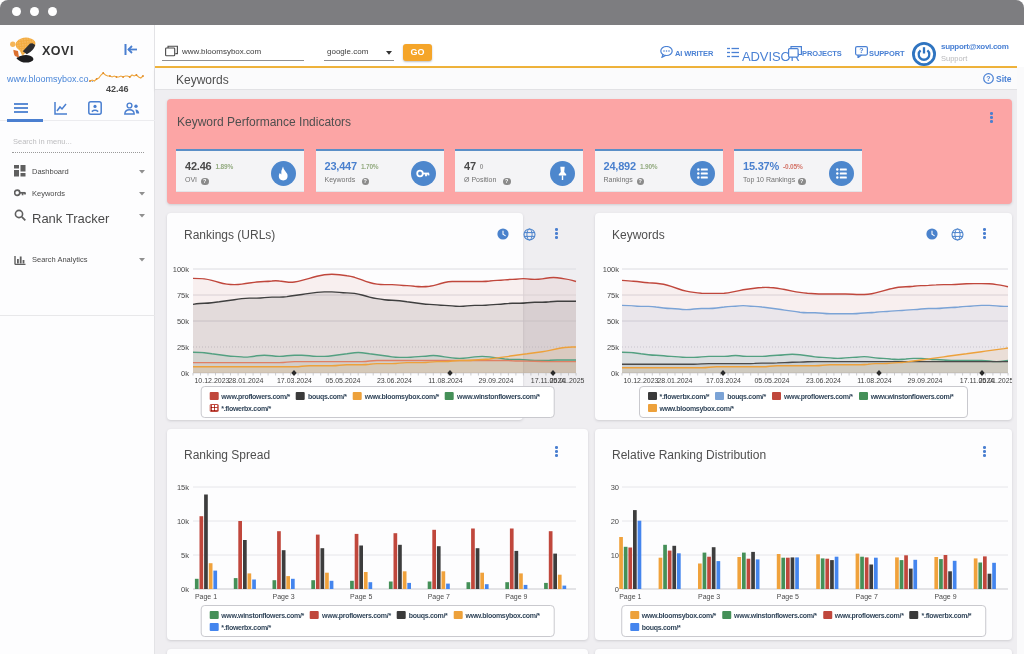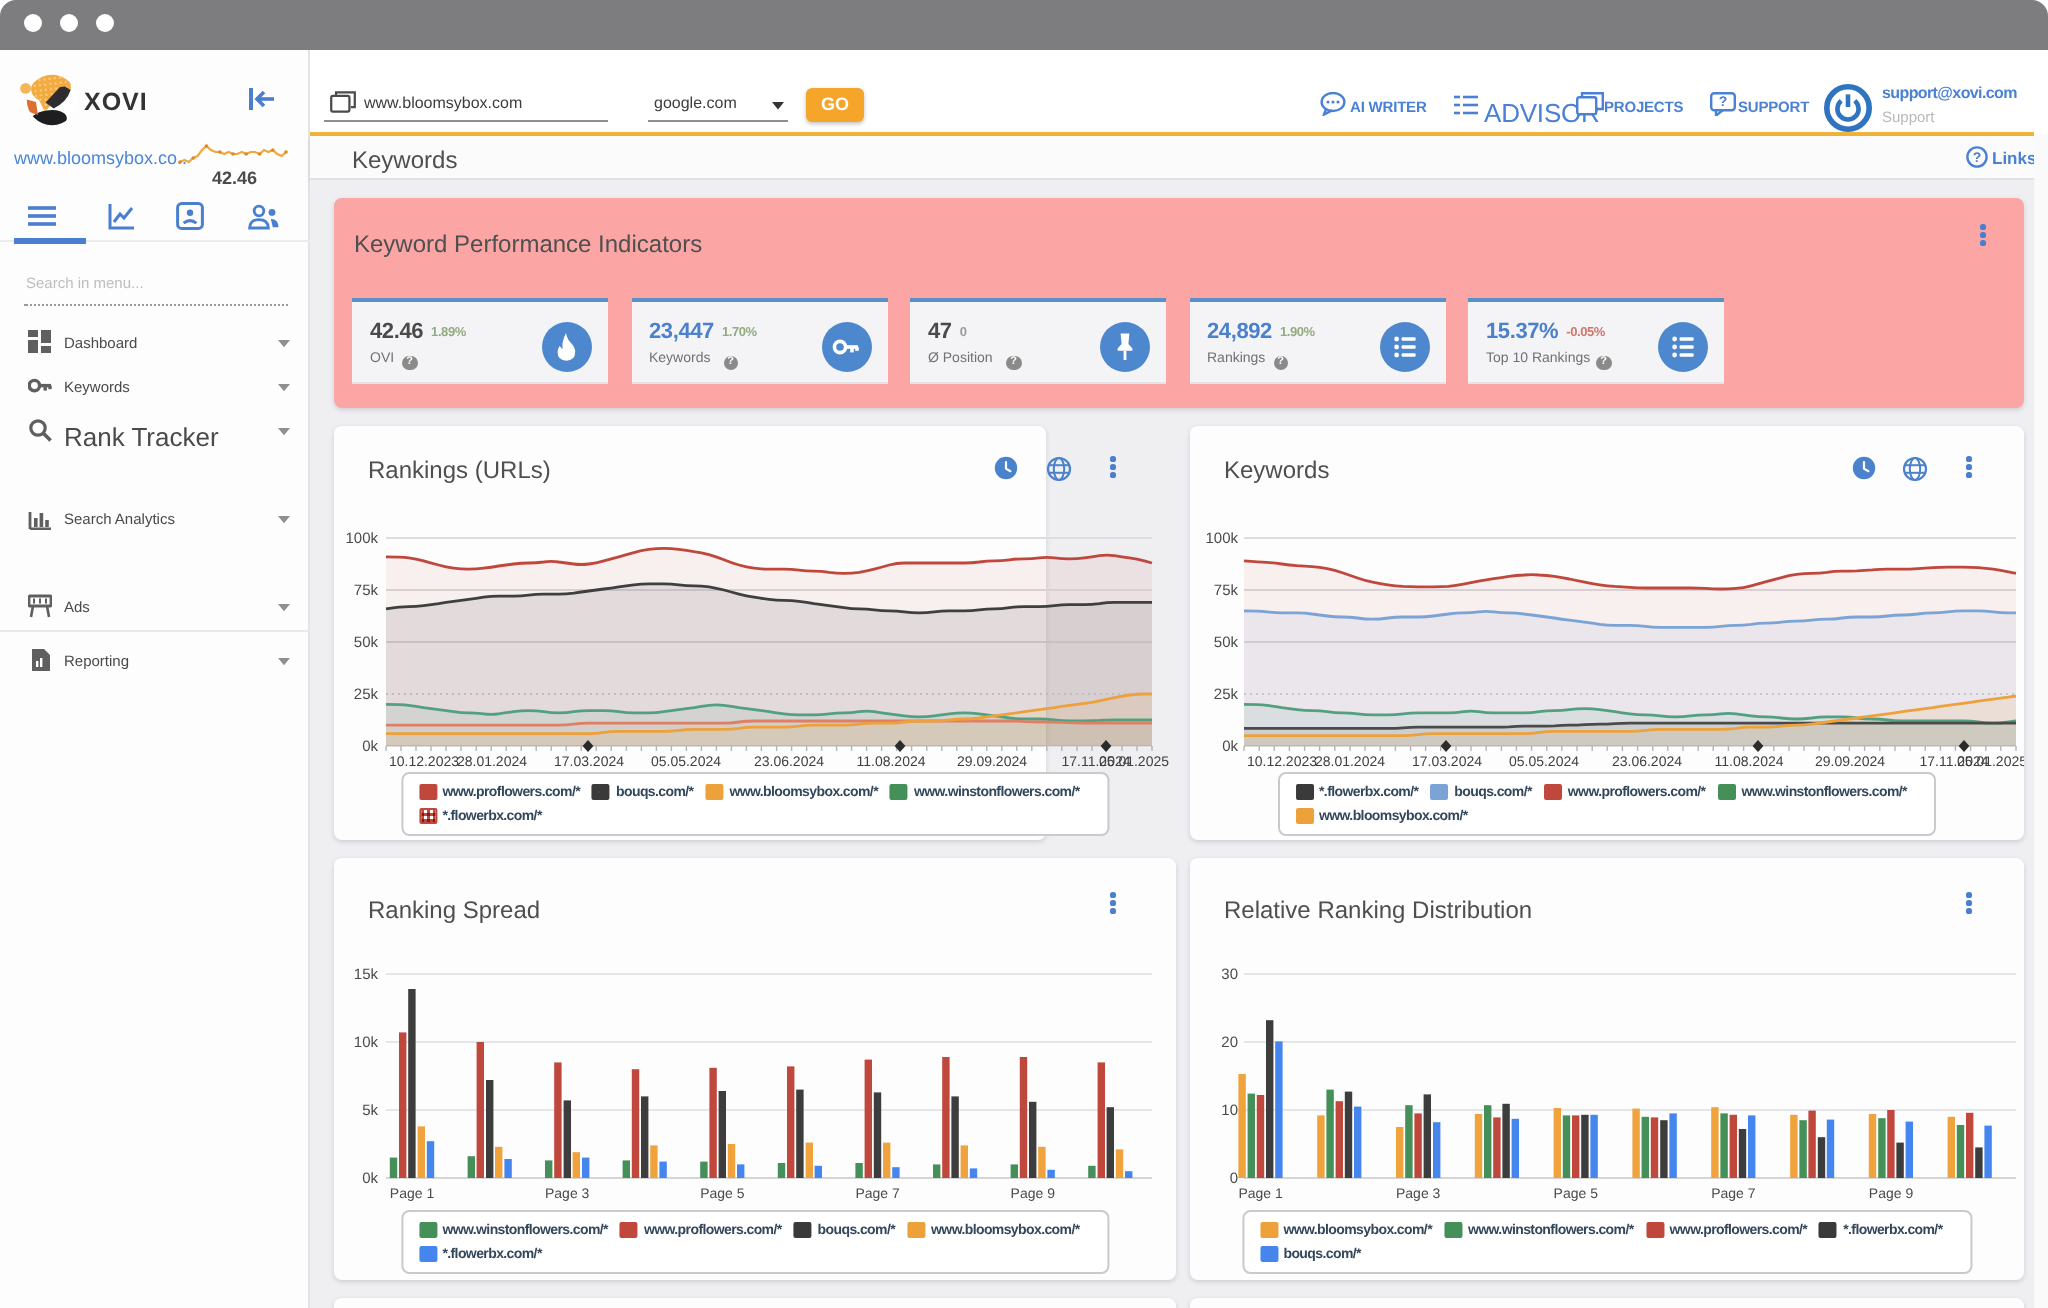--- a/index.html
+++ b/index.html
@@ -110,46 +110,21 @@
         <path d="M1 11.5 L1 3 M1 11.5 L11.5 11.5" stroke="#5f5f5f" stroke-width="1.4" fill="none"></path>
         <rect x="3" y="6" width="1.8" height="4.5" fill="#5f5f5f"></rect>
         <rect x="5.8" y="3.5" width="1.8" height="7" fill="#5f5f5f"></rect>
         <rect x="8.6" y="7" width="1.8" height="3.5" fill="#5f5f5f"></rect>
       </svg>
       <div class="abs" style="left:32px;top:7px;font-size:7.5px;color:#4a4a4a">Search Analytics</div>
       <svg class="abs" style="left:139px;top:10px" width="6" height="4" viewBox="0 0 6 4">
         <path d="M0 0 L3 3.6 L6 0 Z" fill="#8f8f8f"></path>
       </svg>
     </div>
-    <div class="abs" style="left:0;top:267px;width:155px;height:22px">
-      <svg class="abs" style="left:14px;top:5px" width="12" height="12" viewBox="0 0 12 12">
-        <rect x="0.5" y="1" width="11" height="5" rx="0.5" fill="none" stroke="#5f5f5f" stroke-width="1.4"></rect>
-        <line x1="3" y1="2.2" x2="3" y2="4.8" stroke="#5f5f5f" stroke-width="1"></line>
-        <line x1="6" y1="2.2" x2="6" y2="4.8" stroke="#5f5f5f" stroke-width="1"></line>
-        <line x1="9" y1="2.2" x2="9" y2="4.8" stroke="#5f5f5f" stroke-width="1"></line>
-        <line x1="2.5" y1="6" x2="1.5" y2="11.5" stroke="#5f5f5f" stroke-width="1.3"></line>
-        <line x1="9.5" y1="6" x2="10.5" y2="11.5" stroke="#5f5f5f" stroke-width="1.3"></line>
-      </svg>
-      <div class="abs" style="left:32px;top:7px;font-size:7.5px;color:#4a4a4a">Ads</div>
-      <svg class="abs" style="left:139px;top:10px" width="6" height="4" viewBox="0 0 6 4">
-        <path d="M0 0 L3 3.6 L6 0 Z" fill="#8f8f8f"></path>
-      </svg>
-    </div>
     <div class="abs" style="left:0;top:290px;width:155px;border-bottom:1px solid #e8e8ea"></div>
-    <div class="abs" style="left:0;top:294px;width:155px;height:22px">
-      <svg class="abs" style="left:14px;top:5px" width="12" height="12" viewBox="0 0 12 12">
-        <path d="M2 0.5 h6 l3 3 v8 h-9 Z" fill="#5f5f5f"></path>
-        <rect x="4" y="6.5" width="1.2" height="3" fill="#fff"></rect>
-        <rect x="6" y="5" width="1.2" height="4.5" fill="#fff"></rect>
-      </svg>
-      <div class="abs" style="left:32px;top:7px;font-size:7.5px;color:#4a4a4a">Reporting</div>
-      <svg class="abs" style="left:139px;top:10px" width="6" height="4" viewBox="0 0 6 4">
-        <path d="M0 0 L3 3.6 L6 0 Z" fill="#8f8f8f"></path>
-      </svg>
-    </div>
   </div>
 <div class="abs" style="left:155px;top:25px;width:869px;height:42px;background:#fff">
     <svg class="abs" style="left:10px;top:20px" width="13" height="12" viewBox="0 0 15 13">
       <rect x="0.7" y="3" width="10.5" height="9" rx="1" fill="#fff" stroke="#4b4b4b" stroke-width="1.3"></rect>
       <path d="M3.5 3 L3.5 1 L14.3 1 L14.3 9.5 L12 9.5" fill="none" stroke="#4b4b4b" stroke-width="1.3"></path>
     </svg>
     <div class="abs" style="left:27px;top:22px;font-size:8px;color:#3d3d3d">www.bloomsybox.com</div>
     <div class="abs" style="left:7px;top:35px;width:142px;border-bottom:1px solid #8f8f8f"></div>
     <div class="abs" style="left:172px;top:22px;font-size:8px;color:#3d3d3d">google.com</div>
     <svg class="abs" style="left:231px;top:26px" width="6" height="4" viewBox="0 0 6 4">
@@ -195,21 +170,21 @@
     <div class="abs" style="left:786px;top:17px;font-size:8px;font-weight:bold;color:#4a81d4;letter-spacing:-0.3px">support@xovi.com</div>
     <div class="abs" style="left:786px;top:29px;font-size:7.5px;color:#b9b9bb">Support</div>
   </div>
 <div class="abs" style="left:155px;top:66px;width:862px;height:2px;background:#f0b43c"></div>
 <div class="abs" style="left:155px;top:68px;width:862px;height:22px;background:#fbfbfc;border-bottom:1px solid #e2e2e5;box-shadow:0 1px 3px rgba(0,0,0,0.08)">
     <div class="abs" style="left:21px;top:5px;font-size:12px;color:#4f4f4f">Keywords</div>
     <svg class="abs" style="left:828px;top:5px" width="11" height="11" viewBox="0 0 11 11">
       <circle cx="5.5" cy="5.5" r="4.8" fill="none" stroke="#4a81d4" stroke-width="1.2"></circle>
       <text x="5.5" y="8" font-size="7" fill="#4a81d4" text-anchor="middle" font-weight="bold">?</text>
     </svg>
-    <div class="abs" style="left:841px;top:6px;font-size:8.5px;font-weight:bold;color:#4a81d4">Links</div>
+    <div class="abs" style="left:841px;top:6px;font-size:8.5px;font-weight:bold;color:#4a81d4">Site</div>
   </div>
 <div class="abs" style="left:155px;top:90px;width:862px;height:564px;background:#efeef1"></div>
 <div class="abs" style="left:1017px;top:67px;width:7px;height:587px;background:#fafafb"></div>
 <div class="abs" style="left:167px;top:99px;width:845px;height:105px;background:#fca5a5;border-radius:4px;box-shadow:0 1px 2.5px rgba(60,60,70,0.18);">
     <div class="abs" style="left:10px;top:16px;font-size:12px;color:#4f4f4f">Keyword Performance Indicators</div>
     <div style="position:absolute;left:823px;top:13px;width:3px;">
       <div style="width:2.6px;height:2.6px;border-radius:50%;background:#4a7fd0;margin-bottom:1.6px"></div>
       <div style="width:2.6px;height:2.6px;border-radius:50%;background:#4a7fd0;margin-bottom:1.6px"></div>
       <div style="width:2.6px;height:2.6px;border-radius:50%;background:#4a7fd0;"></div>
     </div>

